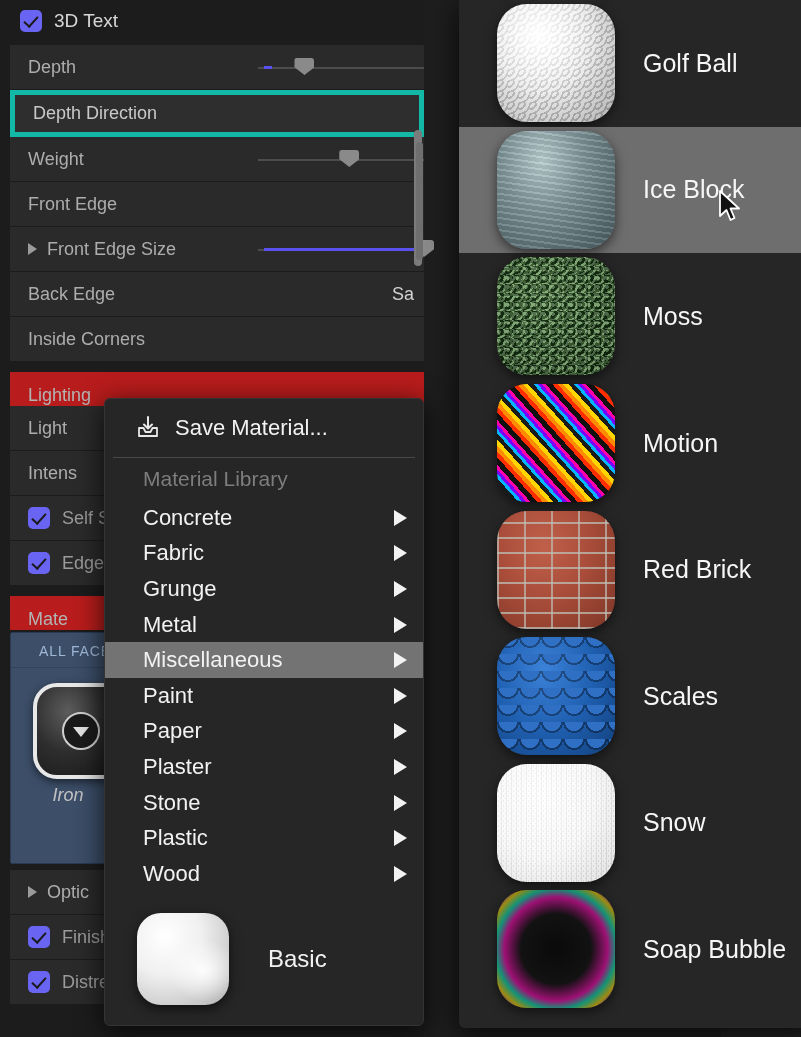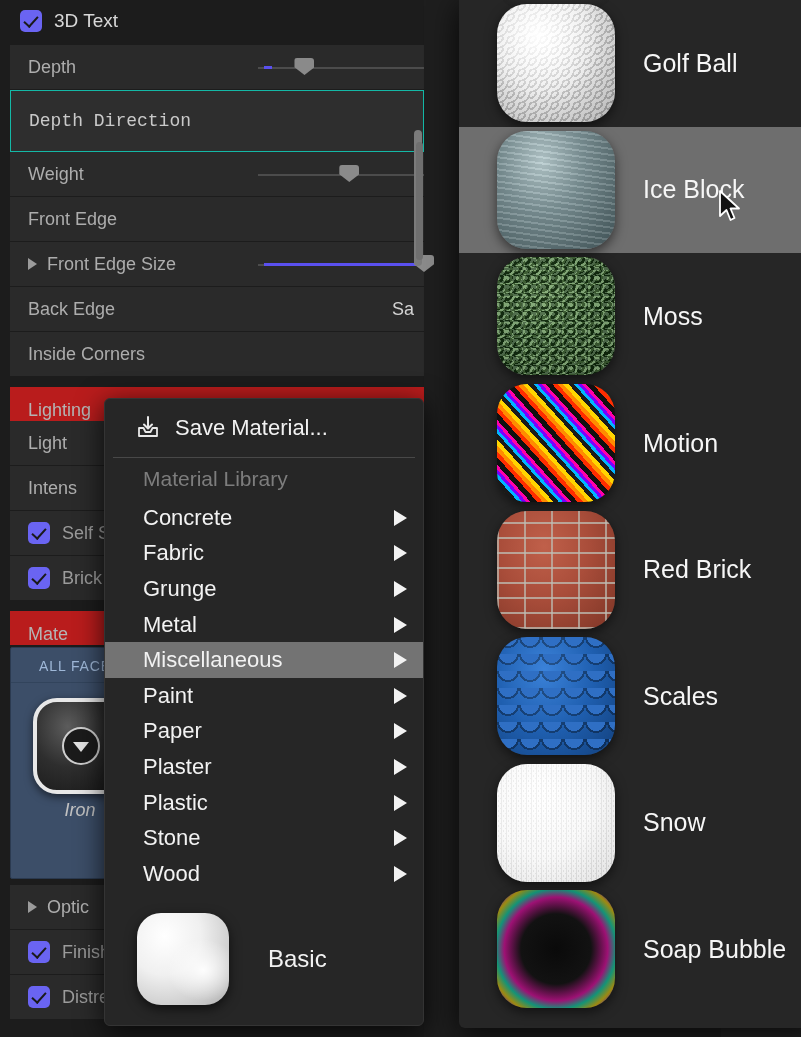--- a/index.html
+++ b/index.html
@@ -52,21 +52,21 @@
     margin-left: 12px; color: #d7d7d7; font-size: 19px;
   }
 
   .rows { position: absolute; left: 10px; top: 45px; width: 414px; }
   .row {
     position: relative; height: 45px; display: flex; align-items: center;
     background: #2a2a2a; border-bottom: 1px solid #1c1c1c;
     padding-left: 18px;
   }
   .row.focused {
-    border: 1px solid #14b8a6; background: #2e2e2e; height: 62px; font-family: Liberation Mono, monospace;
+    border: 5px solid #14b8a6; background: #2e2e2e; height: 47px;
   }
   .row .name { color: #adadad; font-size: 18px; white-space: nowrap; }
   .row .name.bright { color: #c9c9c9; }
   .row .cb { margin-right: 12px; }
   .row .cb + .name { color: #9b9b9b; }
   .disc {
     width: 0; height: 0; border-left: 9px solid #9b9b9b;
     border-top: 6px solid transparent; border-bottom: 6px solid transparent;
     margin-right: 10px; flex: 0 0 auto;
   }
@@ -113,21 +113,21 @@
     width: 38px; height: 38px; border-radius: 50%;
     background: #1b1b1b; border: 2px solid #cfcfcf;
   }
   .chip .pop::after {
     content: ""; position: absolute; left: 50%; top: 50%;
     transform: translate(-50%,-40%);
     border-left: 8px solid transparent; border-right: 8px solid transparent;
     border-top: 10px solid #e4e4e4;
   }
   .chip-name {
-    position: absolute; top: 152px; left: 17px; width: 104px;
+    position: absolute; top: 152px; left: 5px; width: 104px;
     text-align: center; color: #c2c2c2; font-size: 18px; font-style: italic;
   }
 
   
   .scrollbar {
     position: absolute; right: 2px; top: 130px; width: 8px; height: 136px;
     background: #7b7b7b; border-radius: 4px;
   }
 
   
@@ -335,21 +335,21 @@
         </div>
         <div class="row">
           <span class="name">Intens</span>
         </div>
         <div class="row">
           <div class="cb"></div>
           <span class="name">Self S</span>
         </div>
         <div class="row">
           <div class="cb"></div>
-          <span class="name">Brick</span>
+          <span class="name">Edge</span>
         </div>
         <div class="sep-row"></div>
         <div class="group-label">Mate</div>
         <div class="mat-well">
           <div class="cap">ALL FACE</div>
           <div class="divider"></div>
           <div class="chip">
             <div class="pop"></div>
           </div>
           <div class="chip-name">Iron</div>
@@ -411,25 +411,25 @@
         </div>
         <div class="ctx-item">
           <span>Paper</span>
           <span class="arrow"></span>
         </div>
         <div class="ctx-item">
           <span>Plaster</span>
           <span class="arrow"></span>
         </div>
         <div class="ctx-item">
+          <span>Stone</span>
+          <span class="arrow"></span>
+        </div>
+        <div class="ctx-item">
           <span>Plastic</span>
-          <span class="arrow"></span>
-        </div>
-        <div class="ctx-item">
-          <span>Stone</span>
           <span class="arrow"></span>
         </div>
         <div class="ctx-item">
           <span>Wood</span>
           <span class="arrow"></span>
         </div>
       </div>
 
     <div class="ctx-basic">
       <div class="basic-thumb"></div>

